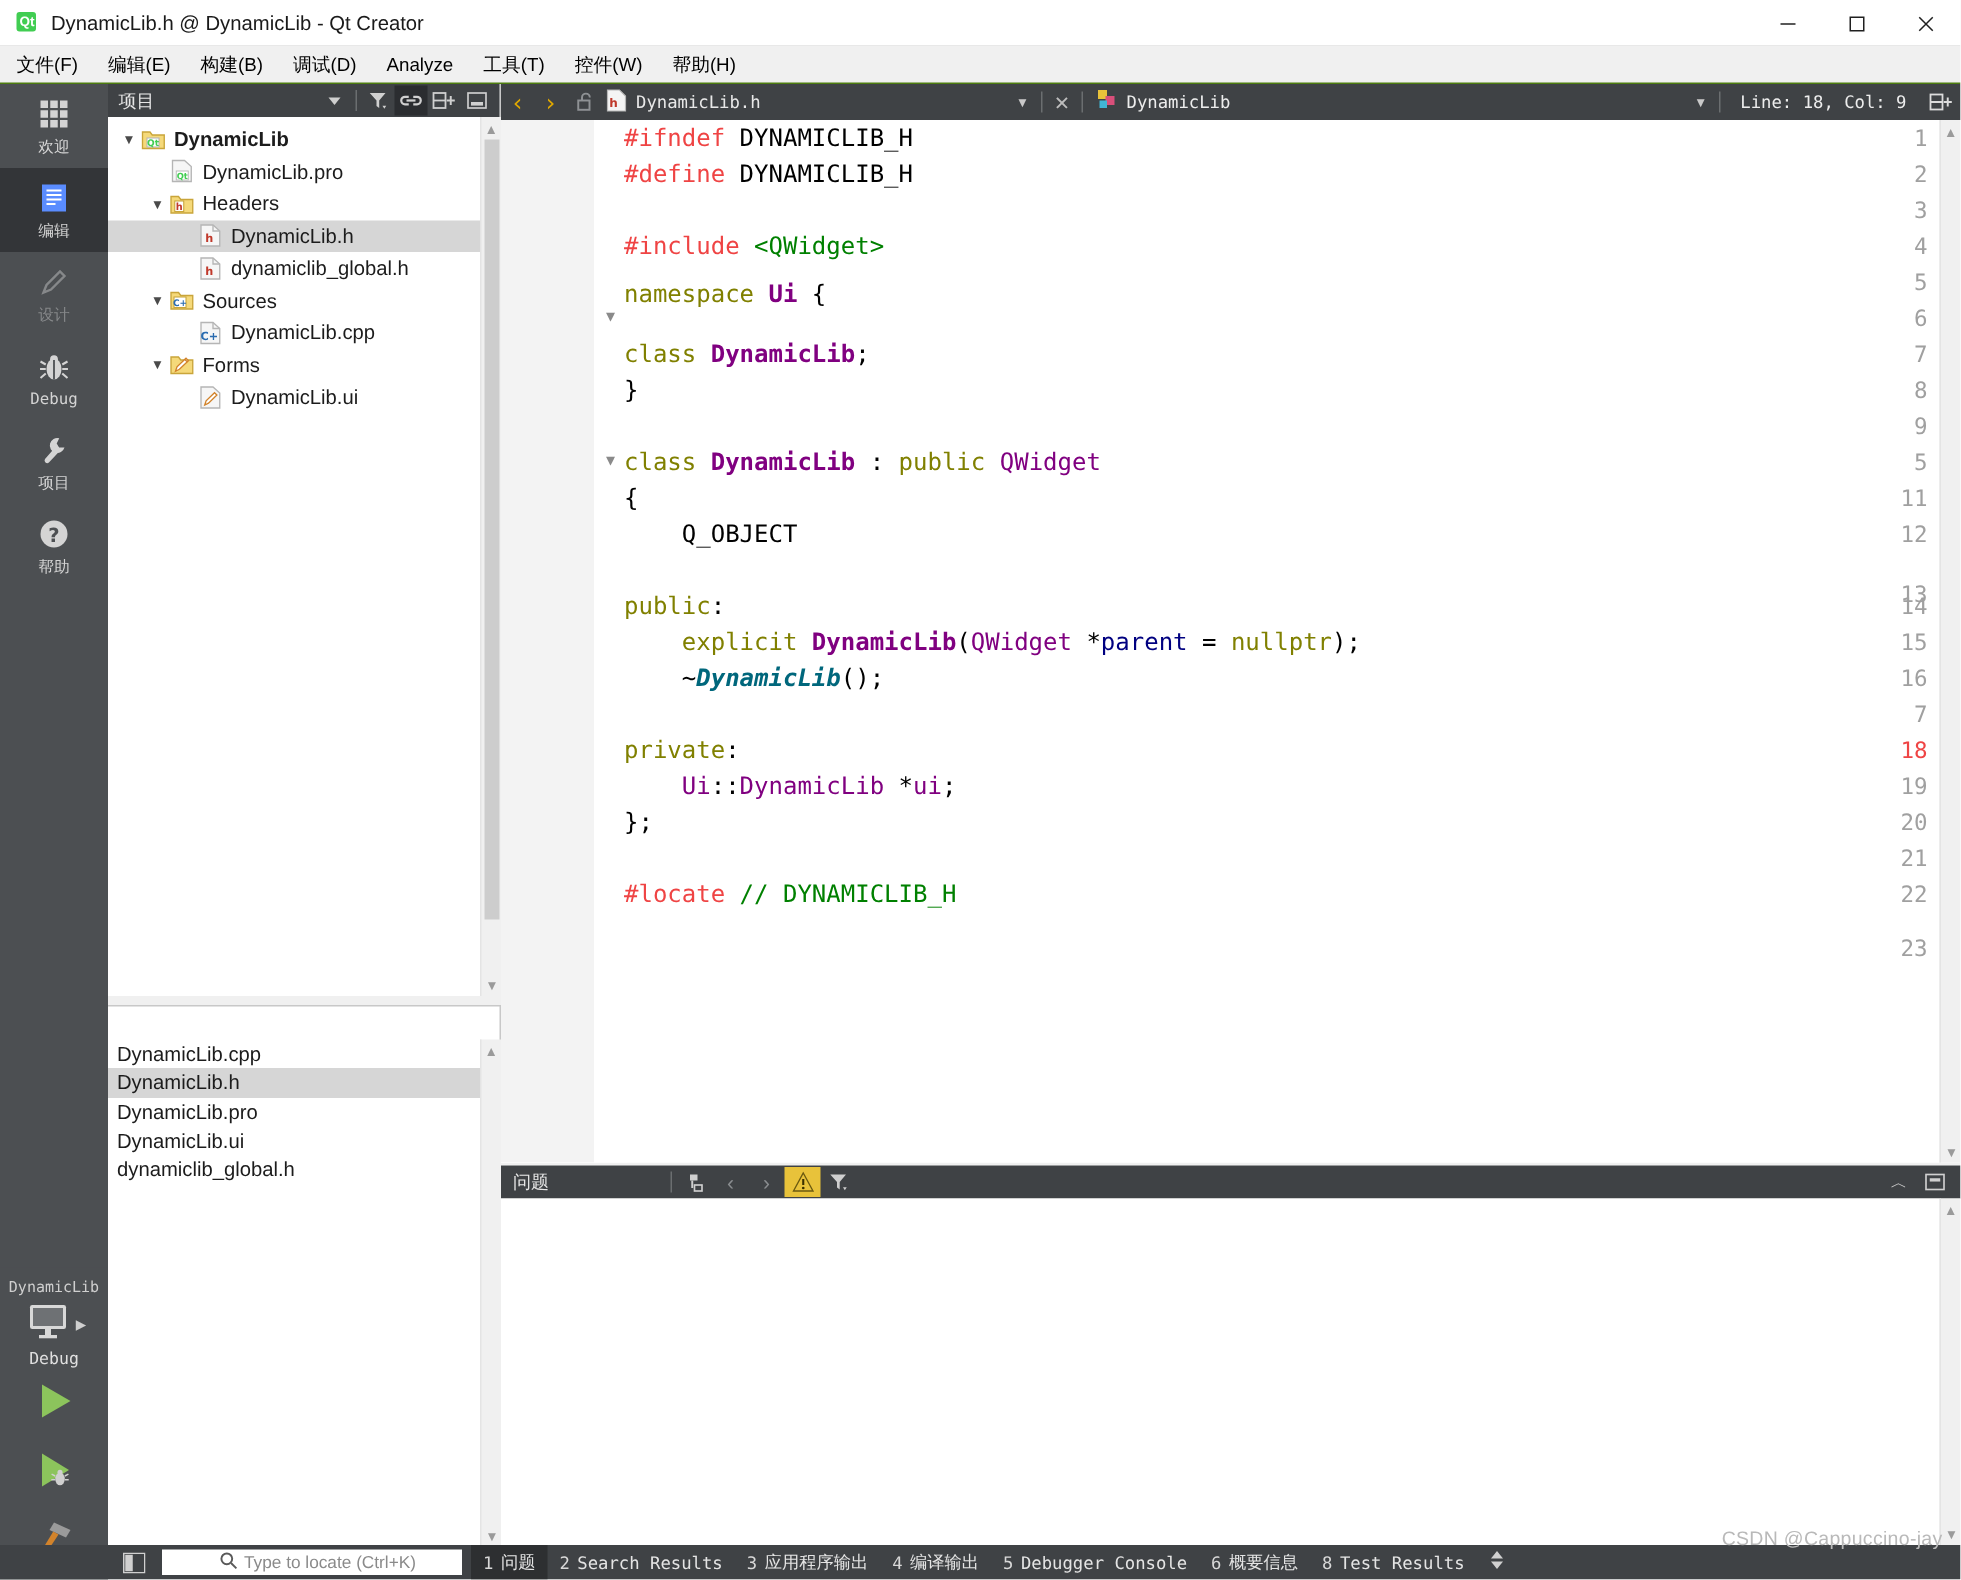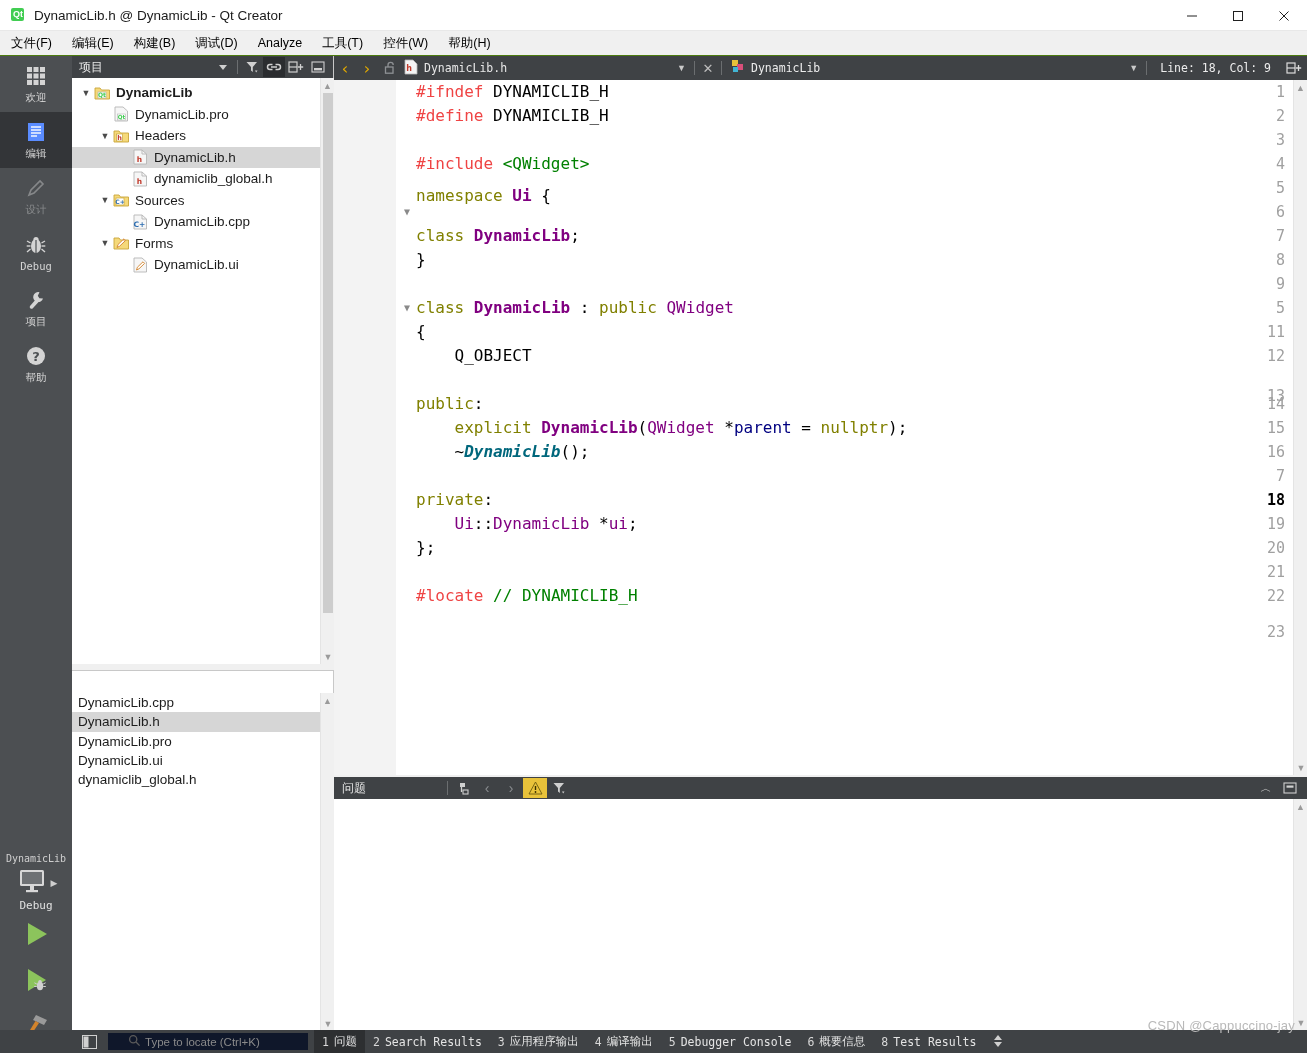--- a/index.html
+++ b/index.html
@@ -89,21 +89,21 @@
   .projchip .pnm { font-family:"DejaVu Sans Mono", monospace; font-size:11.5px; margin-left:5px; color:#ededed; }
   .linecol { font-family:"DejaVu Sans Mono", monospace; font-size:11.5px; color:#ededed; padding:0 10px; }
   .splitadd { width:26px; display:flex; align-items:center; justify-content:center; color:#dcdcdc; }
 
   .code { position:absolute; left:0; top:24px; width:959px; height:695px; background:#fff; overflow:hidden;
           font-family:"DejaVu Sans Mono", monospace; font-size:16px; }
   .gutter { position:absolute; left:0; top:0; width:62px; height:695px; background:#f3f3f3; }
   .fold { position:absolute; left:62px; top:0; width:22px; height:695px; background:#fff; }
   .lineno { position:absolute; right:8px; width:54px; text-align:right; color:#a0a0a0; font-size:15px;
             line-height:24px; height:24px; }
-  .lineno.cur { color:#000000; font-weight:bold; }
+  .lineno.cur { color:#ef4444; font-weight:normal; }
   .foldmk { position:absolute; left:5px; width:14px; height:24px; line-height:24px; text-align:center;
             color:#8a8a8a; font-size:10px; }
   .codeline { position:absolute; left:82px; height:24px; line-height:24px; white-space:pre; }
 
   .k-pre   { color:#ef4444; }            
   .k-kw    { color:#808000; }            
   .k-str   { color:#008000; }            
   .k-cmt   { color:#008000; }            
   .k-type  { color:#800080; }            
   .k-typeb { color:#800080; font-weight:bold; }
@@ -117,22 +117,22 @@
   .isshdr { height:22px; background:#3f4245; display:flex; align-items:center; color:#e6e6e6; font-size:12px; }
   .isshdr .ttl { padding-left:8px; width:110px; }
   .ibtn { width:24px; height:20px; display:flex; align-items:center; justify-content:center; color:#cfcfcf; }
   .ibtn.warn { background:#e8c23a; }
   .issbody { position:absolute; left:0; top:22px; width:959px; height:231px; background:#fff; }
 
   
   .statusbar { position:absolute; left:0; top:1030px; width:1307px; height:23px; background:#3f4245;
                display:flex; align-items:center; }
   .sb-toggle { width:22px; height:17px; margin-left:78px; display:flex; align-items:center; justify-content:center; }
-  .locator { width:200px; height:17px; background:#0f172a; margin-left:8px; display:flex; align-items:center;
-             padding-left:20px; }
+  .locator { width:200px; height:17px; background:#ffffff; margin-left:8px; display:flex; align-items:center;
+             padding-left:7px;justify-content:center; }
   .locator .ph { font-size:11.5px; color:#8a8a8a; margin-left:4px; }
   .tabbtn { display:flex; align-items:center; height:23px; padding:0 8px; color:#e4e4e4;
             font-family:"DejaVu Sans Mono", monospace; font-size:11.5px; white-space:nowrap; }
   .tabbtn .n { margin-right:5px; color:#d8d8d8; }
   .tabbtn.sel { background:#2d2f31; }
   .updown { color:#d0d0d0; font-size:11px; margin-left:8px; }
 
   .watermark { position:absolute; right:12px; top:1018px; color:#b9b9b9; font-size:13px;
                font-family:"Liberation Sans", sans-serif; letter-spacing:0.2px; }
 </style>

